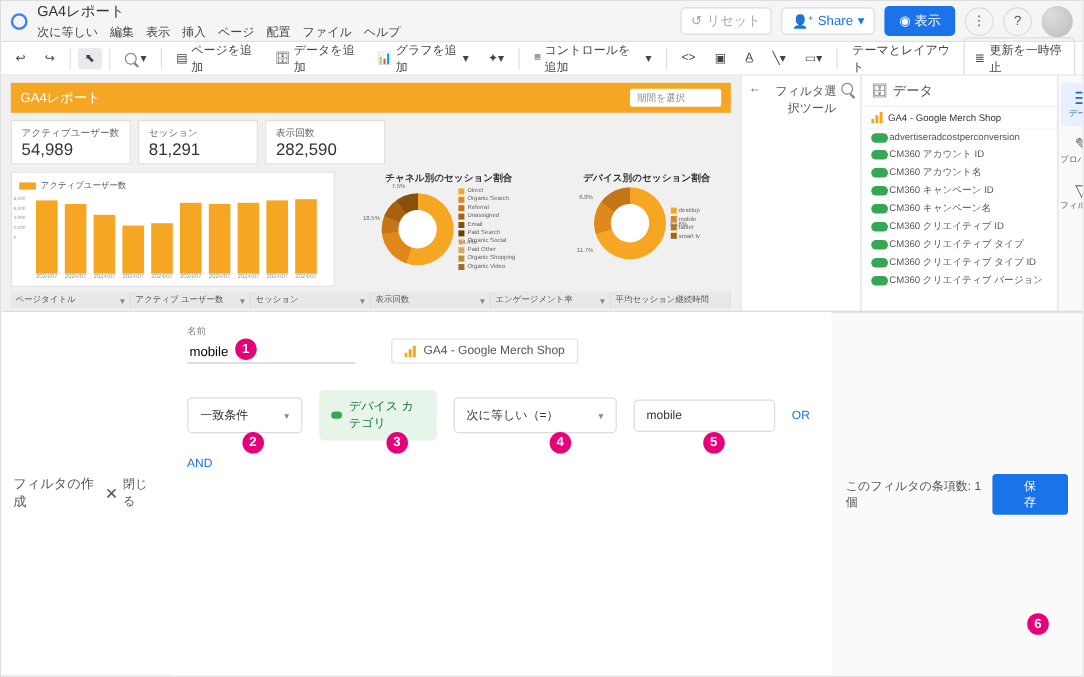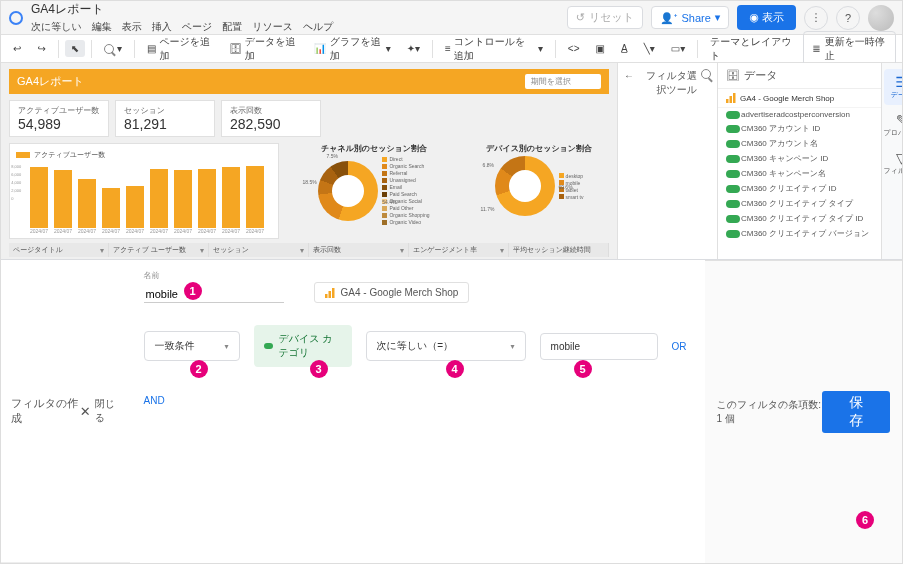--- a/index.html
+++ b/index.html
@@ -78,48 +78,48 @@
   .fd-header{ display:flex; align-items:center; padding:6px 10px; font-size:11px; color:#555; border-bottom:1px solid #eee;}
   .fd-header .close{margin-left:auto; display:flex; align-items:center; gap:4px; font-size:10px;}
   .fd-body{ padding:10px 14px; flex:1; position:relative;}
   .fd-row1{display:flex; align-items:flex-end; gap:30px;}
   .fd-name{display:flex; flex-direction:column; gap:4px;}
   .fd-name label{font-size:8px; color:#888;}
   .fd-name input{ border:none; border-bottom:1px solid #ccc; font-size:11px; padding:3px 2px 2px; width:140px; outline:none;}
   .fd-ds{ display:flex; align-items:center; gap:6px; border:1px solid #e0e0e0; border-radius:3px; padding:4px 10px; font-size:10px; color:#555;}
   .fd-cond-row{display:flex; align-items:center; gap:14px; margin-top:22px;}
   .fd-select{ border:1px solid #dadce0; border-radius:4px; padding:7px 10px; font-size:10px; color:#333; display:flex; align-items:center; justify-content:space-between; background:#fff;}
-  .w90{width:96px;} .w110{width:98px;} .w140{width:160px;} .w120{width:118px;}
+  .w90{width:96px;} .w110{width:98px;} .w140{width:136px;} .w120{width:118px;}
   .dim-chip{background:#e6f4ea; border:none; color:#137333; justify-content:center; gap:6px;}
   .dim-chip .dchip{background:#34a853; width:12px; height:6px; border-radius:3px;}
   .fd-or{margin-left:auto; color:#1a73e8; font-size:10px; font-weight:500; padding-right:4px;}
-  .fd-and{color:#1a73e8; font-size:10px; font-weight:500; margin-top:28px; display:inline-block;}
+  .fd-and{color:#1a73e8; font-size:10px; font-weight:500; margin-top:14px; display:inline-block;}
   .fd-footer{ border-top:1px solid #e0e0e0; padding:8px 12px; display:flex; align-items:center; font-size:10px; color:#555; background:#fafafa;}
-  .fd-save{ margin-left:auto; background:#1a73e8; color:#fff; border:none; padding:3px 22px; border-radius:3px; font-size:14px;}
+  .fd-save{ margin-left:auto; background:#1a73e8; color:#fff; border:none; padding:3px 22px; border-radius:3px; font-size:10px;}
   
   .badge{ position:absolute; width:18px; height:18px; border-radius:50%; background:#e6007a; color:#fff; font-size:11px; font-weight:bold; display:flex; align-items:center; justify-content:center; z-index:5;}
   .arrow-down{font-size:8px; color:#888;}
   .lens{display:inline-block; width:10px;height:10px;border:1.5px solid #888;border-radius:50%;position:relative;}
   .lens::after{content:"";position:absolute;width:5px;height:1.5px;background:#888; bottom:-2px; right:-3px; transform:rotate(45deg);}
 </style>
 </head>
 <body>
 
 <div class="titlebar">
   <span class="logo-icon"></span>
   <div class="title-area">
     <div class="doc-title">GA4レポート</div>
     <div class="menu-row">
       <span>次に等しい</span>
       <span>編集</span>
       <span>表示</span>
       <span>挿入</span>
       <span>ページ</span>
       <span>配置</span>
-      <span>リソース</span>
+      <span>ファイル</span>
       <span>ヘルプ</span>
     </div>
   </div>
   <div class="titlebar-right">
     <div class="chip-btn" style="color:#aaa;">↺ <span>リセット</span></div>
     <div class="chip-btn" style="color:#1a73e8;">👤⁺ <span>Share</span> ▾</div>
     <button class="primary-btn">◉ <span>表示</span></button>
     <div class="icon-circle">⋮</div>
     <div class="icon-circle">?</div>
     <div class="avatar"></div>

